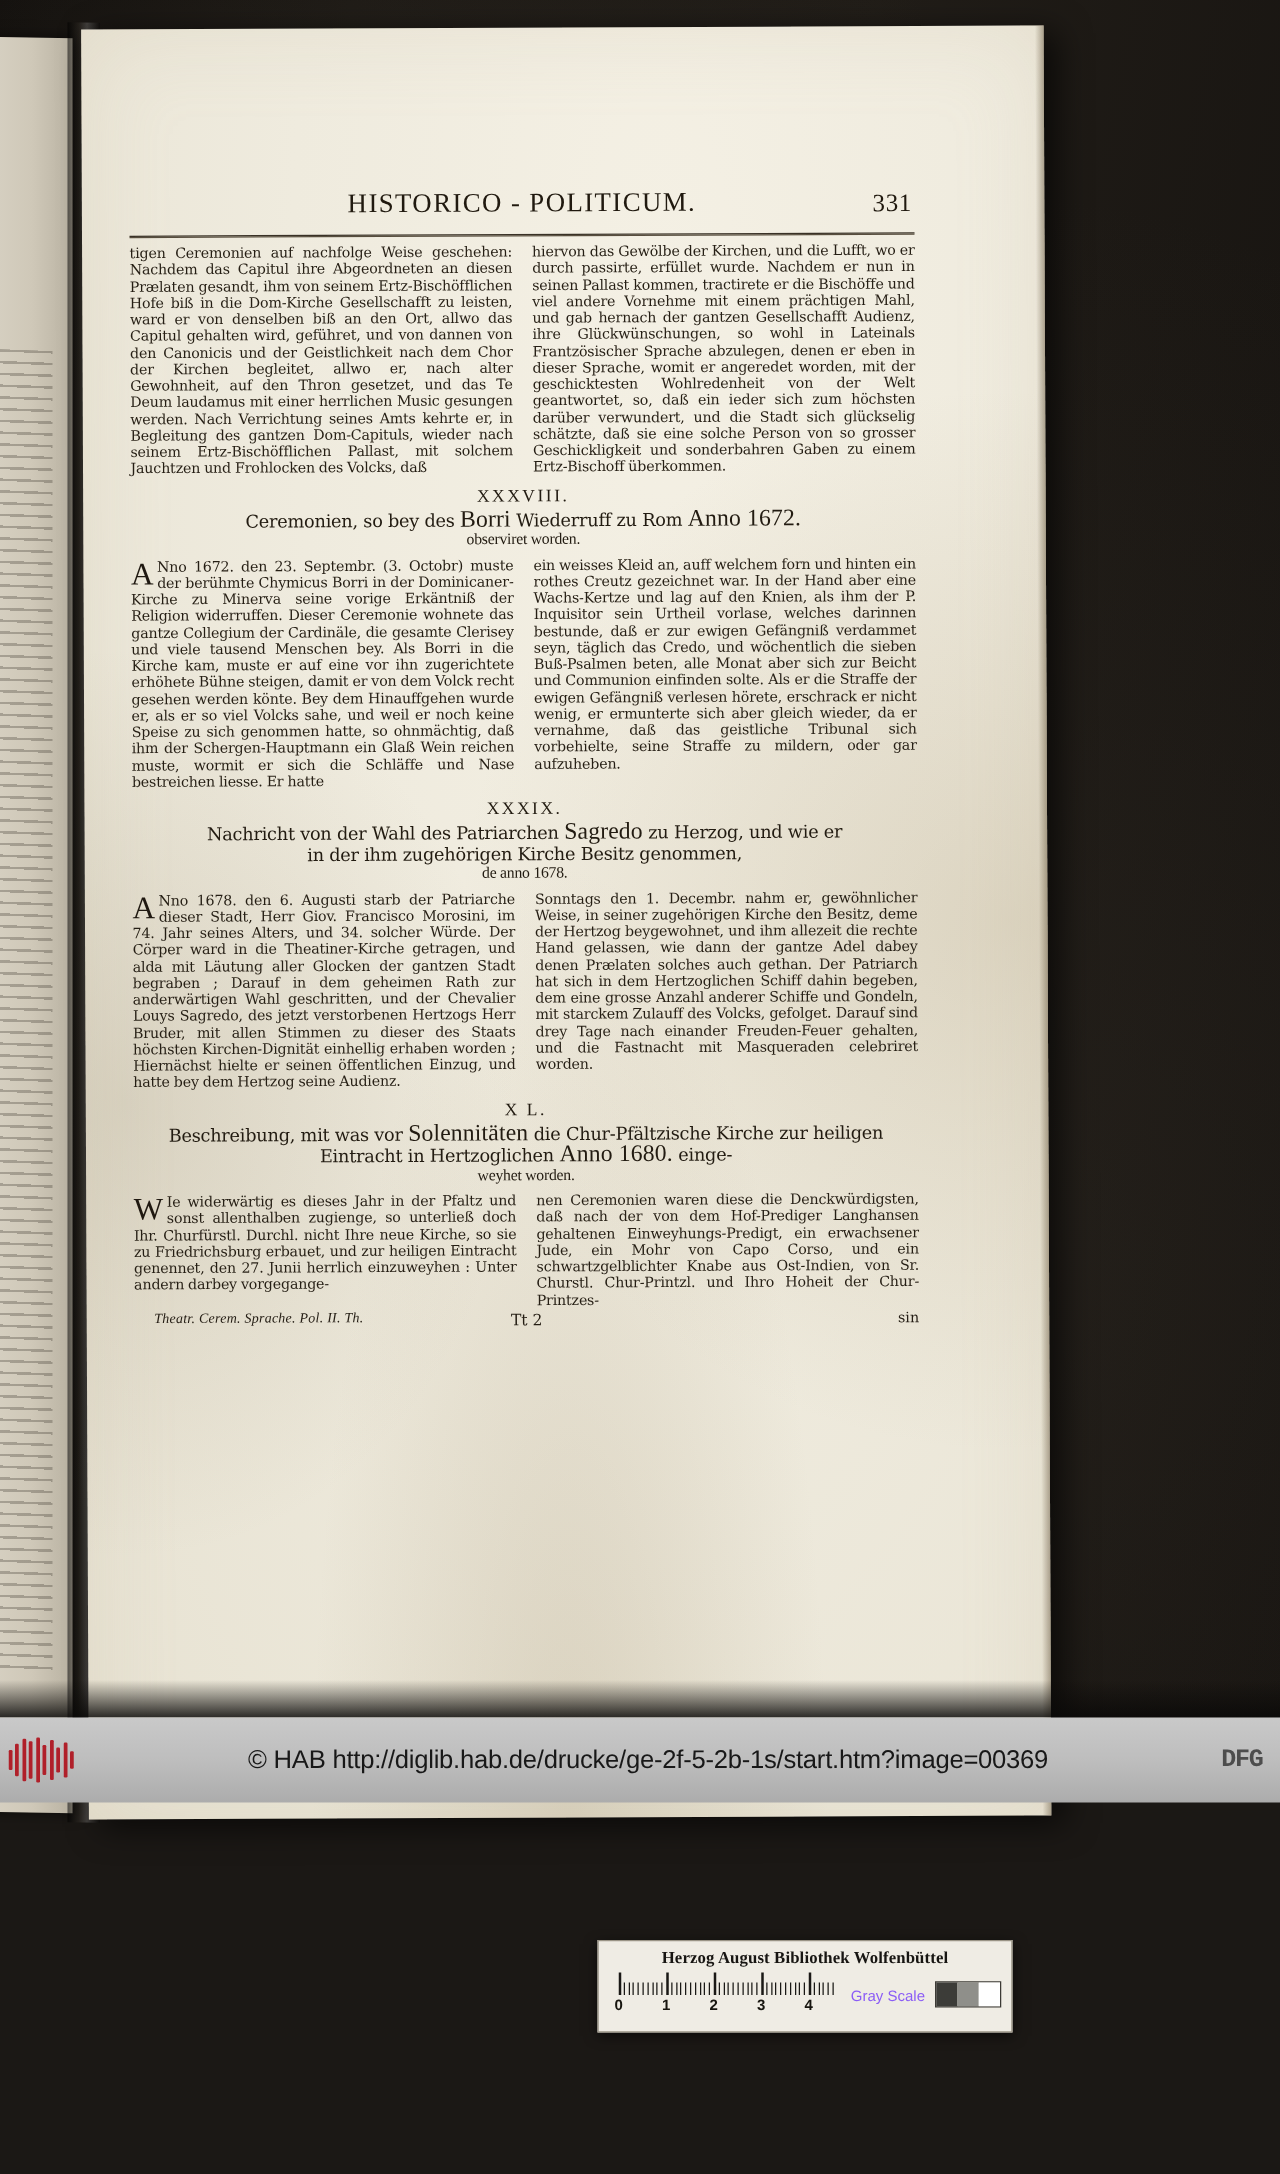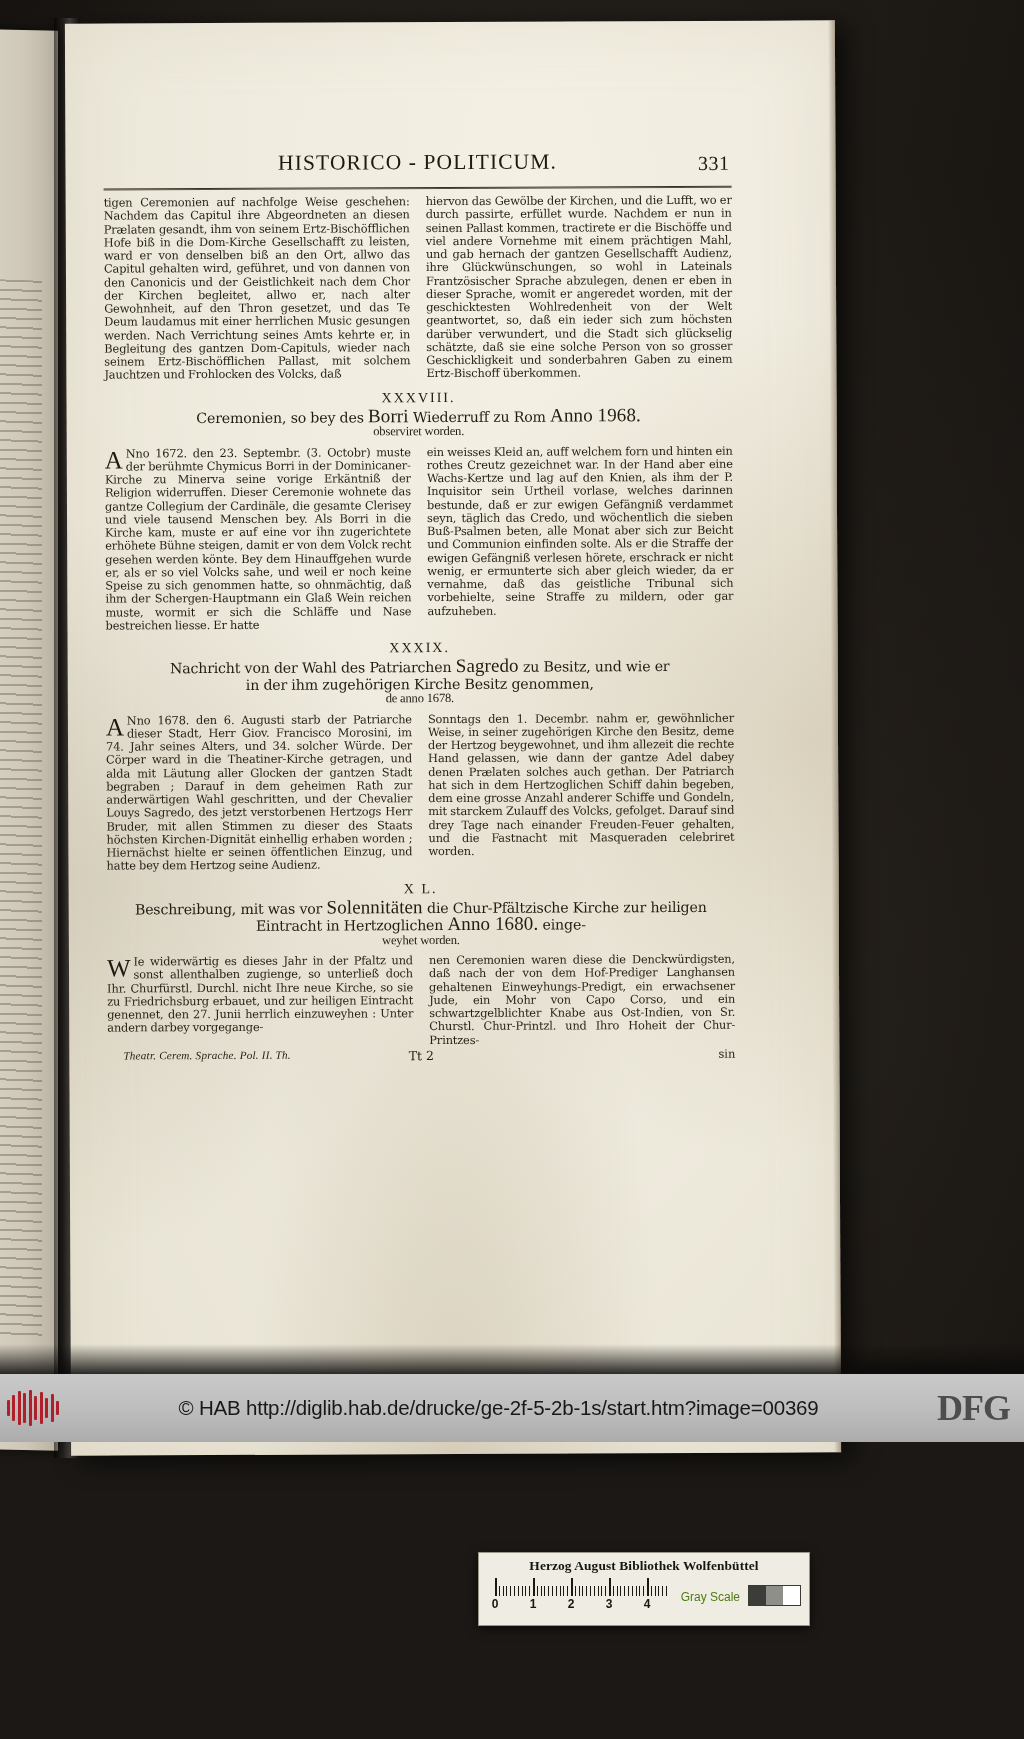--- a/index.html
+++ b/index.html
@@ -250,21 +250,21 @@
   .ruler .num {
     position: absolute;
     font-family: "Liberation Sans", sans-serif;
     font-size: 12px; font-weight: bold;
     color: #17150f;
     transform: translateX(-50%);
   }
   .gs-label {
     font-family: "Liberation Sans", sans-serif;
     font-size: 12px;
-    color: #4d7c0f;
+    color: #8b5cf6;
     margin-bottom: 14px;
     white-space: nowrap;
   }
   .gs-patches {
     display: flex; margin-bottom: 12px;
     border: 1px solid #3c3a35;
   }
   .gs-patch { width: 17px; height: 19px; }
 
   
@@ -294,23 +294,23 @@
     text-align: center;
     font-family: "Liberation Sans", sans-serif;
     font-size: 20.5px;
     color: #181818;
     letter-spacing: -0.2px;
     white-space: nowrap;
   }
   .dfg-logo {
     flex: none;
     margin-right: 14px;
-    font-family: Liberation Serif, serif;
+    font-family: Liberation Mono, monospace;
     font-weight: bold;
-    font-size: 36px;
+    font-size: 20px;
     letter-spacing: -1px;
     color: #4d4d4d;
   }
 
   
   .darkstrip {
     position: absolute;
     left: 0; bottom: 68px;
     width: 1024px; height: 30px;
     background: linear-gradient(180deg, rgba(0,0,0,0) 0%, rgba(10,9,8,0.85) 100%);
@@ -345,35 +345,35 @@
         <div class="col">
           <p class="frak para">tigen Ceremonien auf nachfolge Weise geschehen: Nachdem das Capitul ihre Abgeordneten an diesen Prælaten gesandt, ihm von seinem Ertz-Bischöfflichen Hofe biß in die Dom-Kirche Gesellschafft zu leisten, ward er von denselben biß an den Ort, allwo das Capitul gehalten wird, geführet, und von dannen von den Canonicis und der Geistlichkeit nach dem Chor der Kirchen begleitet, allwo er, nach alter Gewohnheit, auf den Thron gesetzet, und das Te Deum laudamus mit einer herrlichen Music gesungen werden. Nach Verrichtung seines Amts kehrte er, in Begleitung des gantzen Dom-Capituls, wieder nach seinem Ertz-Bischöfflichen Pallast, mit solchem Jauchtzen und Frohlocken des Volcks, daß</p>
         </div>
         <div class="col">
           <p class="frak para">hiervon das Gewölbe der Kirchen, und die Lufft, wo er durch passirte, erfüllet wurde. Nachdem er nun in seinen Pallast kommen, tractirete er die Bischöffe und viel andere Vornehme mit einem prächtigen Mahl, und gab hernach der gantzen Gesellschafft Audienz, ihre Glückwünschungen, so wohl in Lateinals Frantzösischer Sprache abzulegen, denen er eben in dieser Sprache, womit er angeredet worden, mit der geschicktesten Wohlredenheit von der Welt geantwortet, so, daß ein ieder sich zum höchsten darüber verwundert, und die Stadt sich glückselig schätzte, daß sie eine solche Person von so grosser Geschickligkeit und sonderbahren Gaben zu einem Ertz-Bischoff überkommen.</p>
         </div>
       </div>
 
       <div class="secnum">XXXVIII.</div>
       <div class="sechead">
-        <span>Ceremonien, so bey des </span><span class="rom">Borri</span><span> Wiederruff zu Rom </span><span class="rom">Anno 1968.</span>
+        <span>Ceremonien, so bey des </span><span class="rom">Borri</span><span> Wiederruff zu Rom </span><span class="rom">Anno 1672.</span>
         <div class="sechead-sub">observiret worden.</div>
       </div>
       <div class="cols">
         <div class="col">
           <p class="frak para dropcap-para"><span class="dc">A</span><span>Nno 1672. den 23. Septembr. (3. Octobr) muste der berühmte Chymicus Borri in der Dominicaner-Kirche zu Minerva seine vorige Erkäntniß der Religion widerruffen. Dieser Ceremonie wohnete das gantze Collegium der Cardinäle, die gesamte Clerisey und viele tausend Menschen bey. Als Borri in die Kirche kam, muste er auf eine vor ihn zugerichtete erhöhete Bühne steigen, damit er von dem Volck recht gesehen werden könte. Bey dem Hinauffgehen wurde er, als er so viel Volcks sahe, und weil er noch keine Speise zu sich genommen hatte, so ohnmächtig, daß ihm der Schergen-Hauptmann ein Glaß Wein reichen muste, wormit er sich die Schläffe und Nase bestreichen liesse. Er hatte</span></p>
         </div>
         <div class="col">
           <p class="frak para">ein weisses Kleid an, auff welchem forn und hinten ein rothes Creutz gezeichnet war. In der Hand aber eine Wachs-Kertze und lag auf den Knien, als ihm der P. Inquisitor sein Urtheil vorlase, welches darinnen bestunde, daß er zur ewigen Gefängniß verdammet seyn, täglich das Credo, und wöchentlich die sieben Buß-Psalmen beten, alle Monat aber sich zur Beicht und Communion einfinden solte. Als er die Straffe der ewigen Gefängniß verlesen hörete, erschrack er nicht wenig, er ermunterte sich aber gleich wieder, da er vernahme, daß das geistliche Tribunal sich vorbehielte, seine Straffe zu mildern, oder gar aufzuheben.</p>
         </div>
       </div>
 
       <div class="secnum">XXXIX.</div>
       <div class="sechead">
-        <span>Nachricht von der Wahl des Patriarchen </span><span class="rom">Sagredo</span><span> zu Besitz, und wie er</span>
+        <span>Nachricht von der Wahl des Patriarchen </span><span class="rom">Sagredo</span><span> zu Herzog, und wie er</span>
         <div>in der ihm zugehörigen Kirche Besitz genommen,</div>
         <div class="sechead-sub">de anno 1678.</div>
       </div>
       <div class="cols">
         <div class="col">
           <p class="frak para dropcap-para"><span class="dc">A</span><span>Nno 1678. den 6. Augusti starb der Patriarche dieser Stadt, Herr Giov. Francisco Morosini, im 74. Jahr seines Alters, und 34. solcher Würde. Der Cörper ward in die Theatiner-Kirche getragen, und alda mit Läutung aller Glocken der gantzen Stadt begraben ; Darauf in dem geheimen Rath zur anderwärtigen Wahl geschritten, und der Chevalier Louys Sagredo, des jetzt verstorbenen Hertzogs Herr Bruder, mit allen Stimmen zu dieser des Staats höchsten Kirchen-Dignität einhellig erhaben worden ; Hiernächst hielte er seinen öffentlichen Einzug, und hatte bey dem Hertzog seine Audienz.</span></p>
         </div>
         <div class="col">
           <p class="frak para">Sonntags den 1. Decembr. nahm er, gewöhnlicher Weise, in seiner zugehörigen Kirche den Besitz, deme der Hertzog beygewohnet, und ihm allezeit die rechte Hand gelassen, wie dann der gantze Adel dabey denen Prælaten solches auch gethan. Der Patriarch hat sich in dem Hertzoglichen Schiff dahin begeben, dem eine grosse Anzahl anderer Schiffe und Gondeln, mit starckem Zulauff des Volcks, gefolget. Darauf sind drey Tage nach einander Freuden-Feuer gehalten, und die Fastnacht mit Masqueraden celebriret worden.</p>
         </div>

